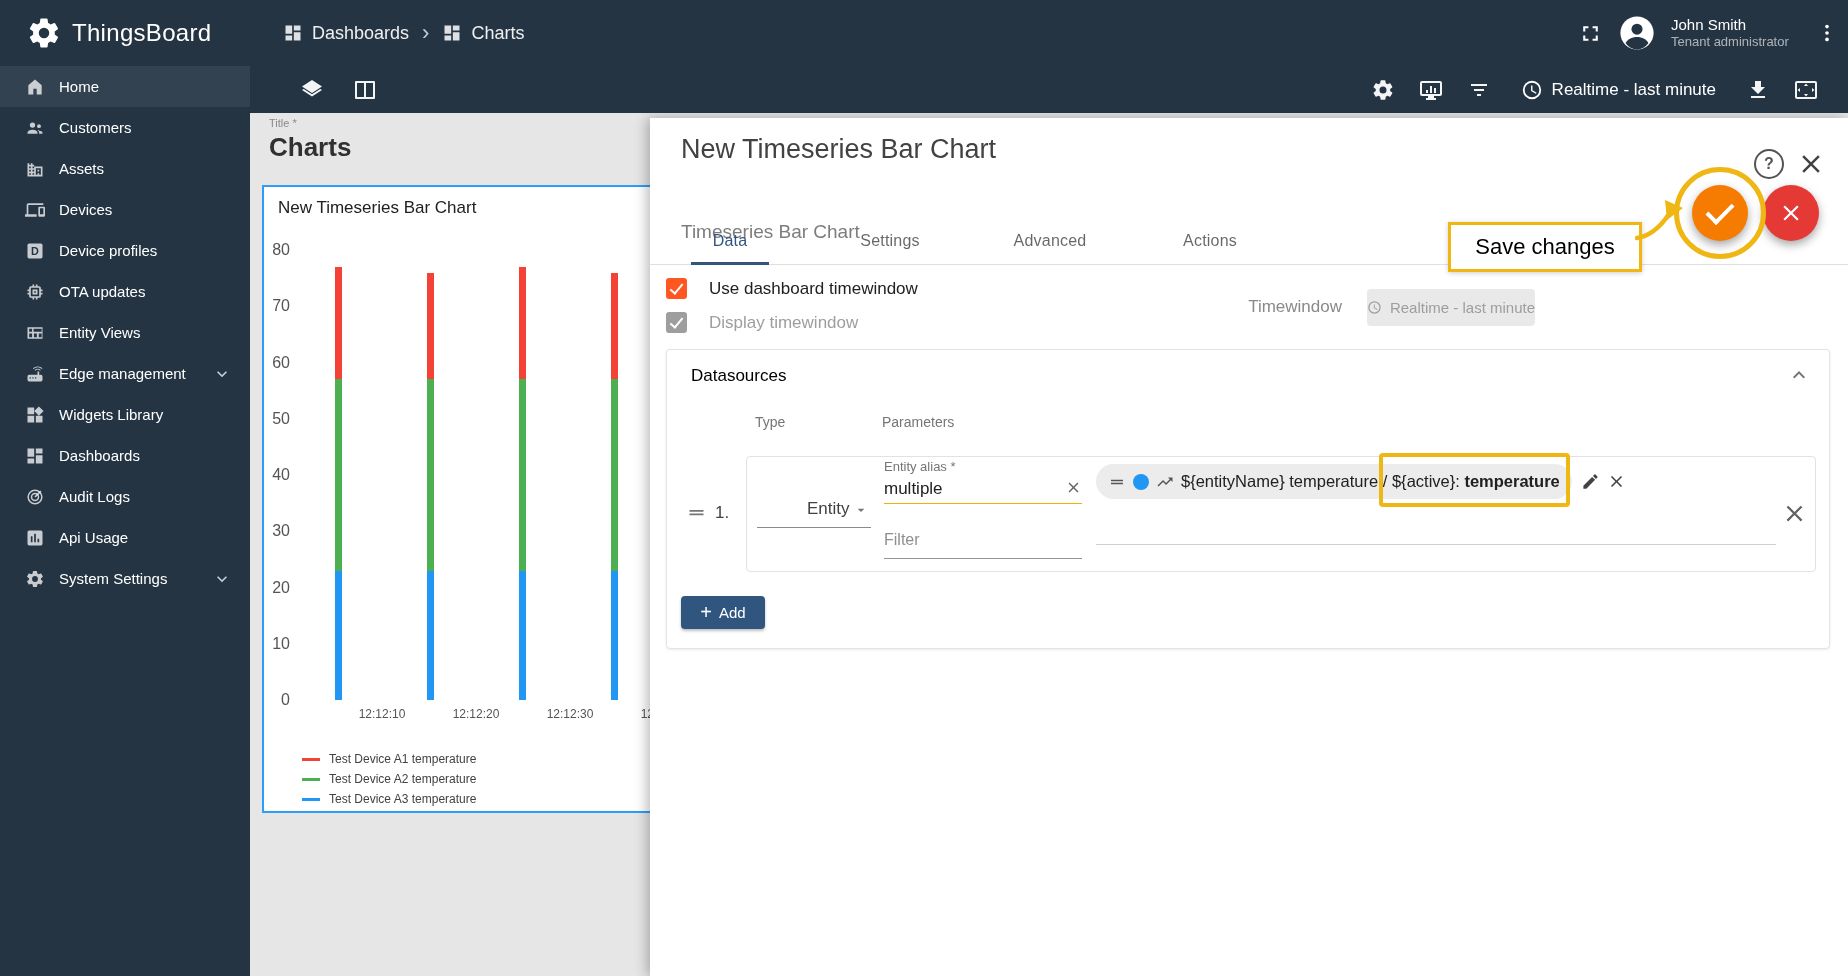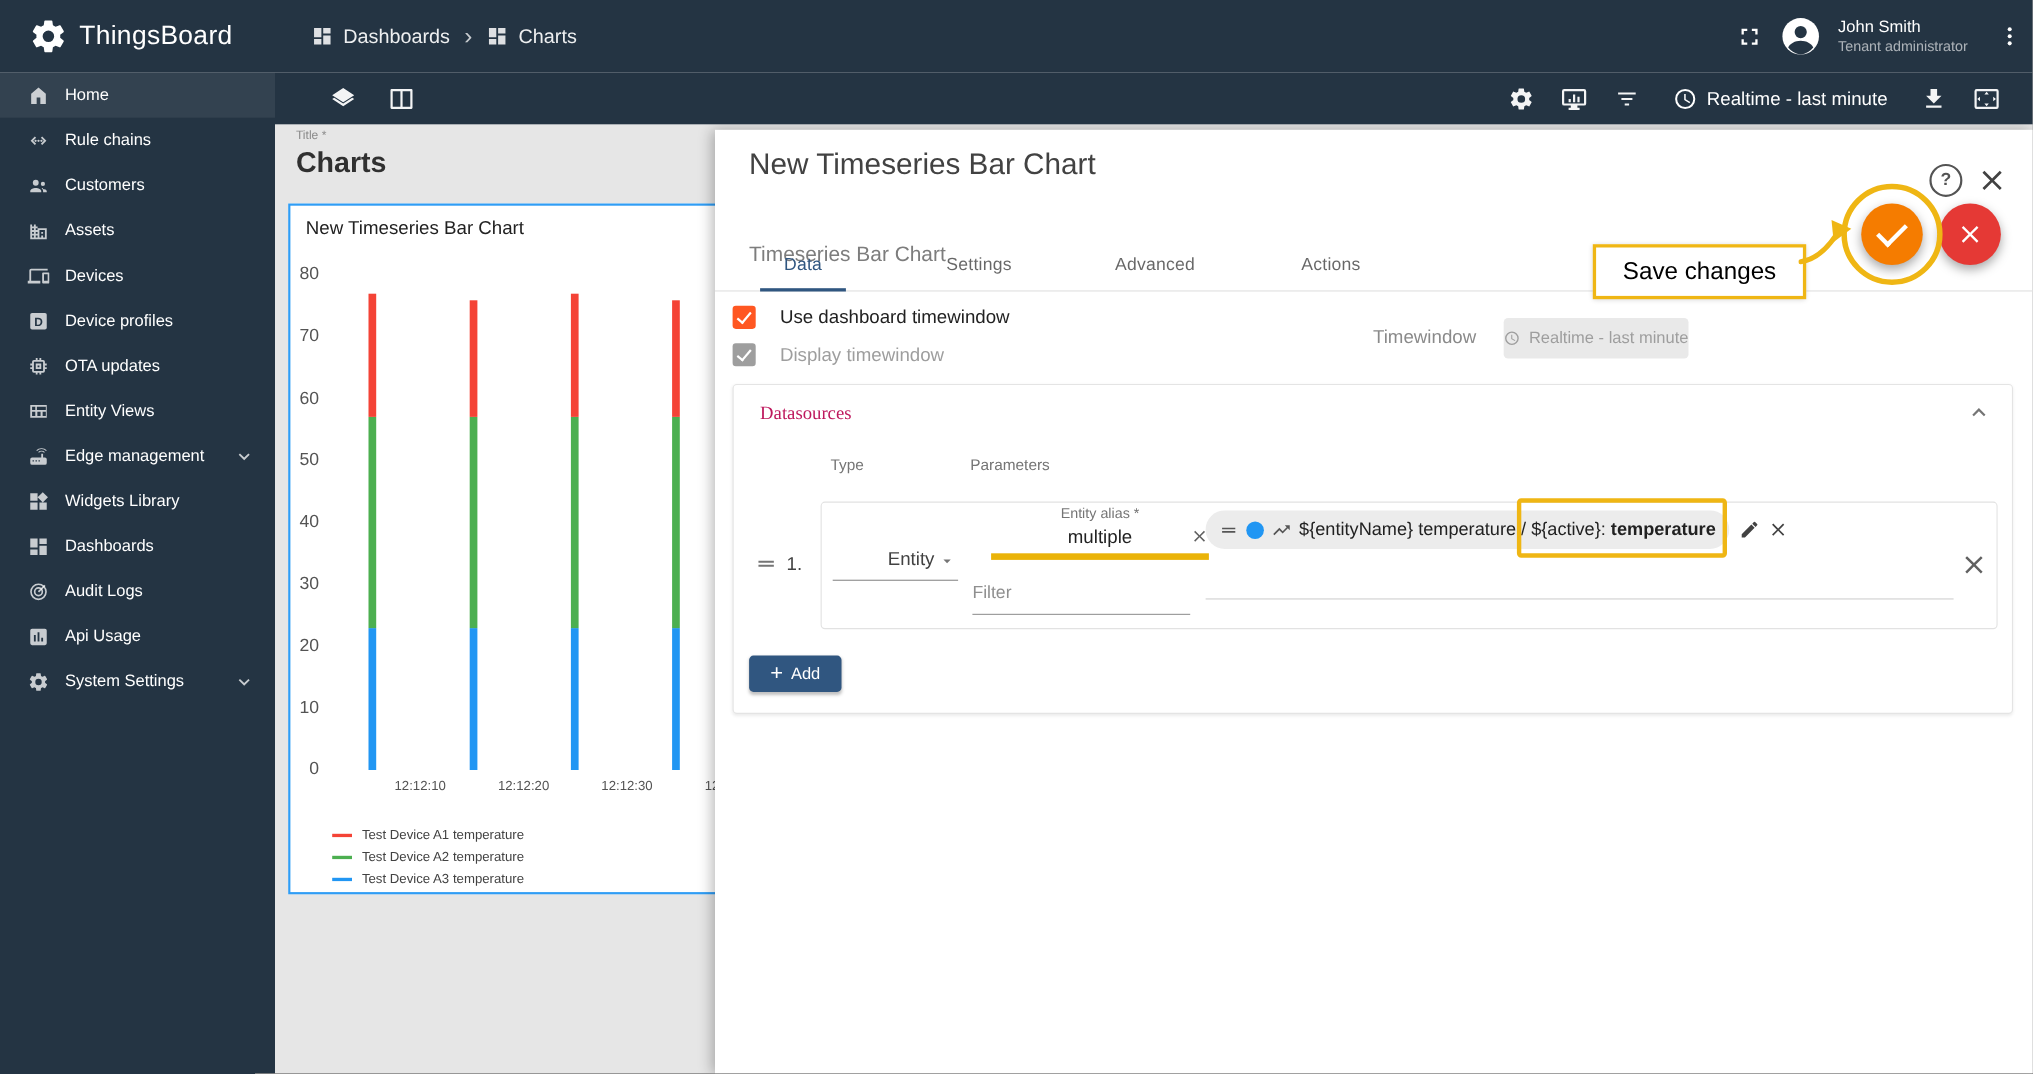--- a/index.html
+++ b/index.html
@@ -119,35 +119,35 @@
   .tw-label{position:absolute;left:540px;top:179px;width:152px;text-align:right;font-size:17px;color:#8a8a8a;}
   .tw-disabled{position:absolute;left:717px;top:171px;width:168px;height:37px;background:#e9e9e9;
                border-radius:4px;display:flex;align-items:center;justify-content:center;gap:8px;
                color:#9e9e9e;cursor:default;}
   .tw-disabled .icon{width:19px;height:19px;}
   .tw-disabled span{font-size:15px;font-weight:500;white-space:nowrap;}
 
   
   .ds-card{position:absolute;left:16px;top:231px;width:1164px;height:300px;background:#fff;
            border:1px solid #e4e4e4;border-radius:4px;box-sizing:border-box;box-shadow:0 1px 3px rgba(0,0,0,.08);}
-  .ds-title{position:absolute;left:24px;top:16px;font-size:17px;color:#be185d;font-family:Liberation Serif, serif;}
+  .ds-title{position:absolute;left:24px;top:16px;font-size:17px;color:#000000;}
   .ds-collapse{position:absolute;right:18px;top:13px;width:24px;height:24px;color:#757575;cursor:pointer;}
   .ds-col{position:absolute;top:64px;font-size:14px;color:#757575;}
   .ds-col-type{left:88px;} .ds-col-params{left:215px;}
   .ds-drag{position:absolute;left:19px;top:152px;width:21px;height:21px;color:#757575;cursor:grab;}
   .ds-index{position:absolute;left:48px;top:153px;font-size:17px;color:#424242;}
   .ds-row{position:absolute;left:79px;top:106px;width:1070px;height:116px;border:1px solid #e2e2e2;
           border-radius:4px;box-sizing:border-box;}
 
   .type-select{position:absolute;left:10px;top:36px;width:114px;height:34px;border-bottom:1px solid #8a8a8a;
                cursor:pointer;}
   .type-select-value{position:absolute;left:2px;top:6px;font-size:17px;color:#424242;margin-left:48px;}
   .type-select .icon{position:absolute;right:2px;top:9px;width:16px;height:16px;color:#757575;}
 
-  .alias-group{position:absolute;left:154px;top:2px;width:198px;height:44px;border-bottom:6px solid #eab308;text-align:center;}
+  .alias-group{position:absolute;left:137px;top:2px;width:198px;height:44px;border-bottom:1px solid #eab308;}
   .alias-label{font-size:13px;color:#757575;}
   .alias-value{font-size:17px;color:#212121;margin-top:5px;cursor:text;}
   .alias-clear{position:absolute;right:0;bottom:7px;width:17px;height:17px;color:#616161;cursor:pointer;}
 
   .filter-group{position:absolute;left:137px;top:68px;width:198px;height:33px;border-bottom:1px solid #949494;}
   .filter-ph{font-size:16px;color:#8f8f8f;margin-top:6px;cursor:text;}
 
   .keys-area{position:absolute;left:349px;top:7px;height:35px;display:flex;align-items:center;gap:7px;}
   .chip{display:flex;align-items:center;gap:7px;height:35px;padding:0 12px;border-radius:18px;
         background:#ececec;cursor:pointer;}
@@ -227,31 +227,20 @@
   </div>
 
   <nav class="sidebar">
       <div class="sb-item active">
         <span class="icon">
           <svg viewBox="0 0 24 24">
             <path d="M12 3 4 10v11h6v-7h4v7h6V10Z"></path>
           </svg>
         </span>
         <span class="sb-label">Home</span>
-      </div>
-      <div class="sb-item">
-        <span class="icon">
-          <svg viewBox="0 0 24 24">
-            <path d="M8 7.4 3.4 12 8 16.6l1.4-1.4L6.2 12l3.2-3.2Zm8 0-1.4 1.4 3.2 3.2-3.2 3.2 1.4 1.4L20.6 12Z"></path>
-            <circle cx="8.8" cy="12" r="1.25"></circle>
-            <circle cx="12" cy="12" r="1.25"></circle>
-            <circle cx="15.2" cy="12" r="1.25"></circle>
-          </svg>
-        </span>
-        <span class="sb-label">Rule chains</span>
       </div>
       <div class="sb-item">
         <span class="icon">
           <svg viewBox="0 0 24 24">
             <circle cx="9" cy="8.5" r="3.2"></circle>
             <path d="M9 14.2c-3 0-6 1.5-6 3.4V19h12v-1.4c0-1.9-3-3.4-6-3.4Z"></path>
             <circle cx="16.8" cy="9.8" r="2.3"></circle>
             <path d="M16.8 14.4c-.5 0-1 .05-1.5.15 1 .8 1.7 1.8 1.7 3V19h4v-1.2c0-1.6-2.2-2.4-4.2-2.4Z"></path>
           </svg>
         </span>

